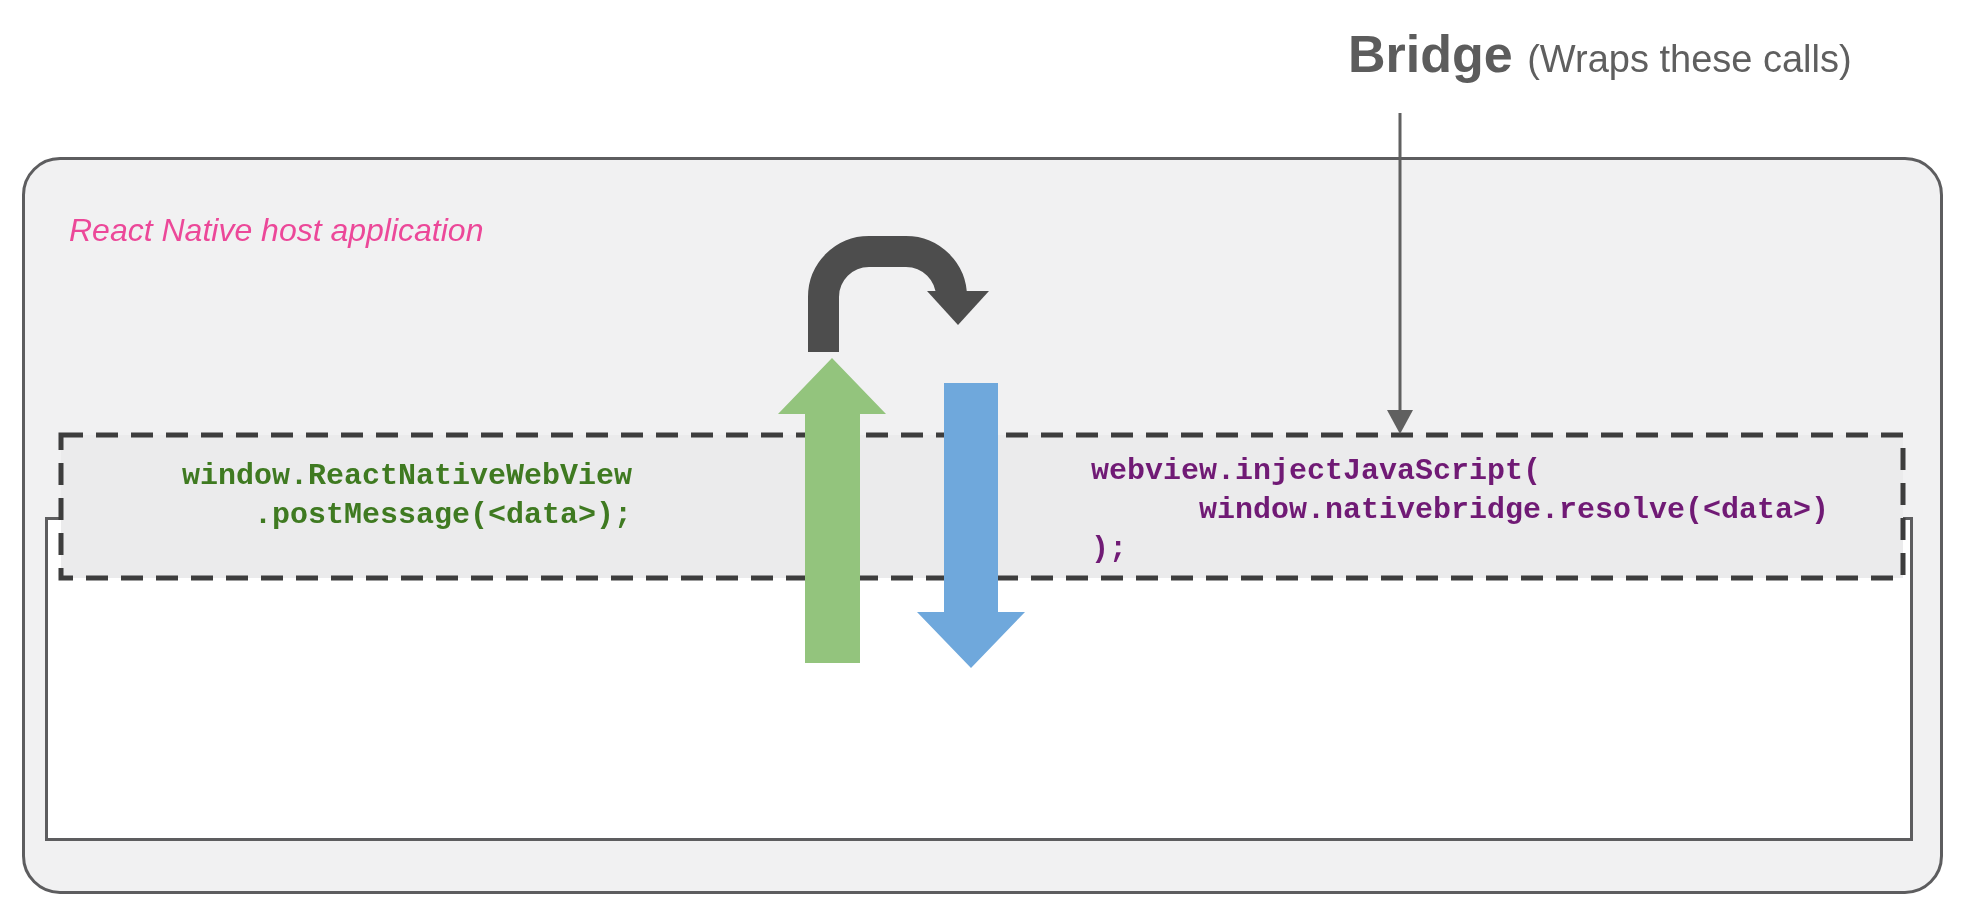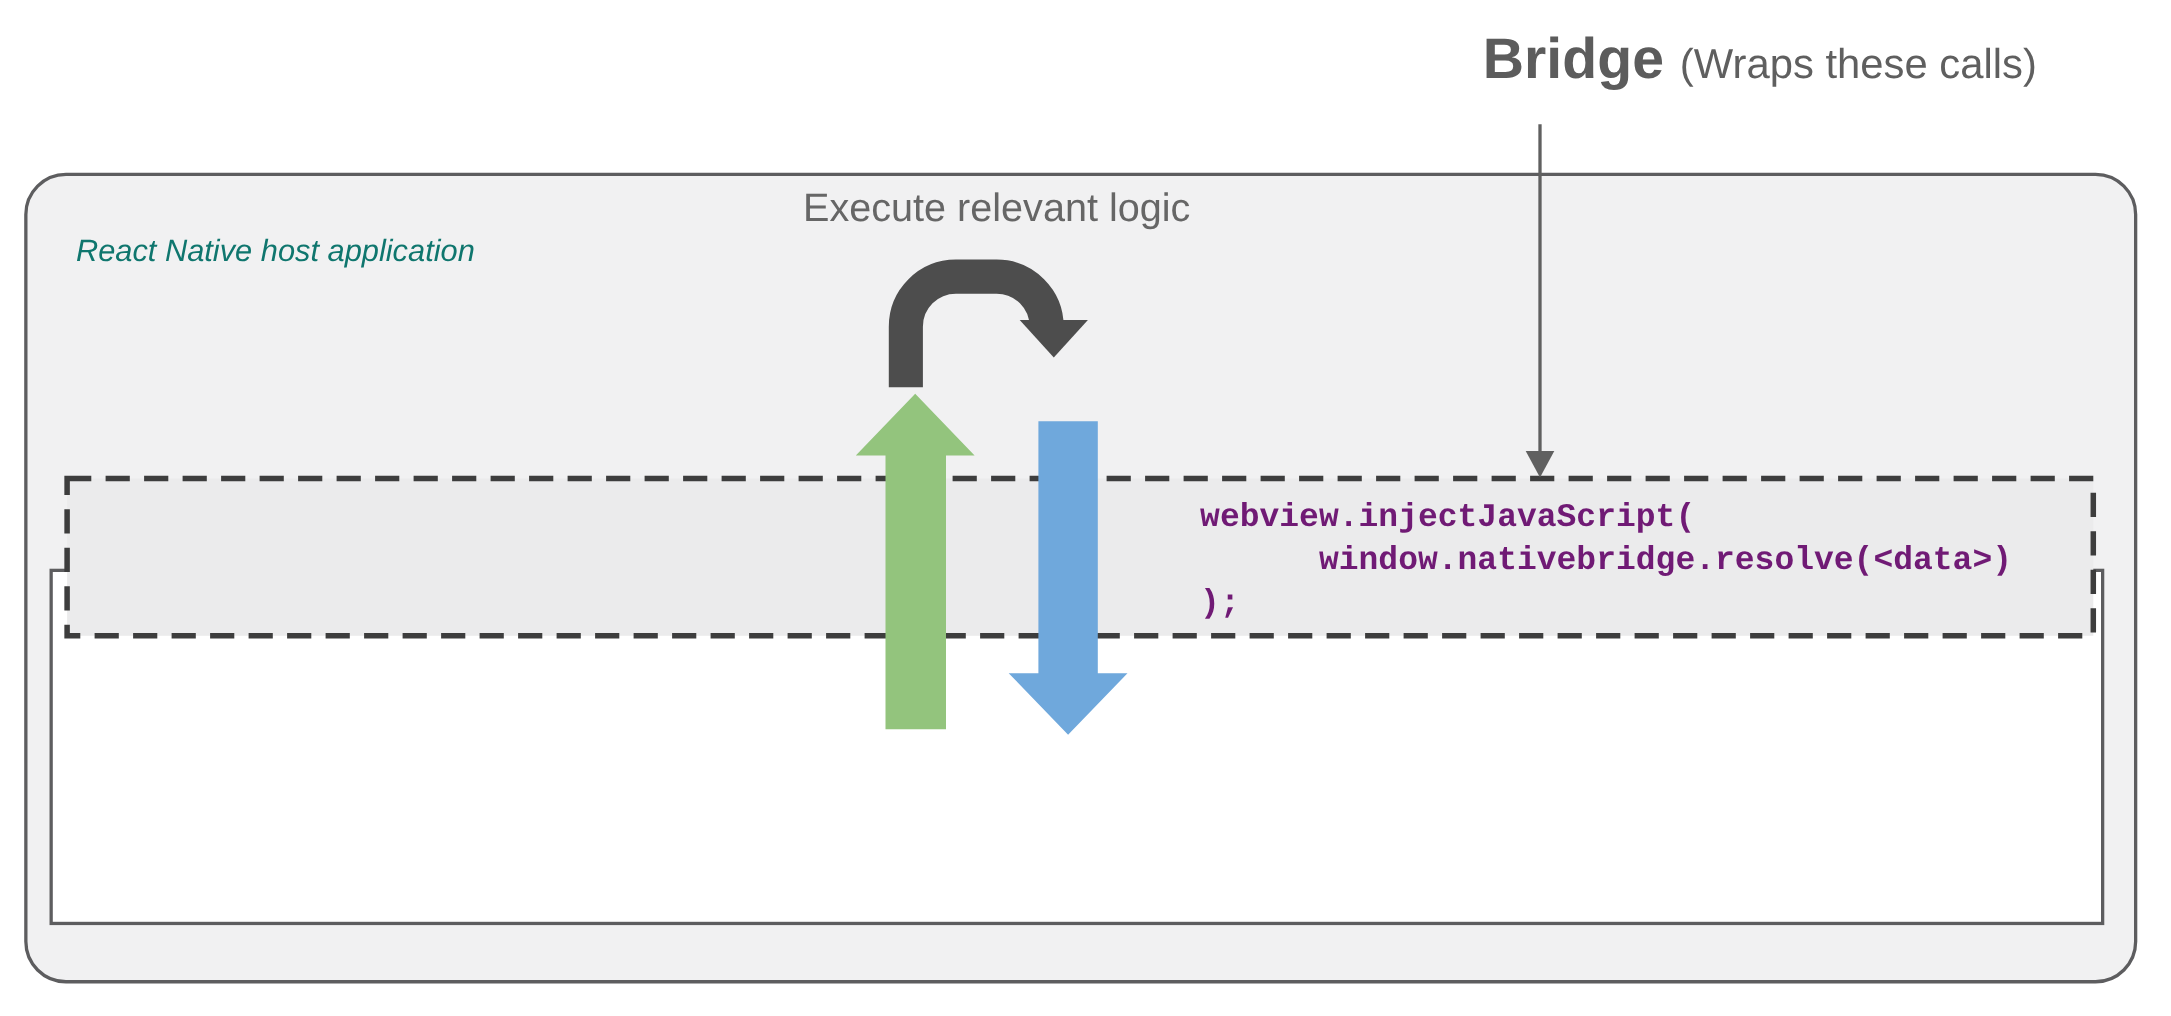--- a/index.html
+++ b/index.html
@@ -50,23 +50,23 @@
     height: 924px;
     z-index: 3;
     pointer-events: none;
   }
   .label {
     position: absolute;
     z-index: 4;
     white-space: nowrap;
   }
   .label-italic {
-    font-size: 28px;
+    font-size: 32px;
     font-style: italic;
-    color: #0f766e;
+    color: #ec4899;
     letter-spacing: 0px;
   }
   .host-label    { left: 69px;  top: 212px; }
   .webview-label { left: 68px;  top: 758px; }
   .execute-label {
     left: 730px;
     top: 168px;
     font-size: 36px;
     color: #666666;
   }
@@ -129,22 +129,23 @@
     <polygon points="944,383 998,383 998,612 1025,612 971,668 917,612 944,612" fill="#6fa8dc"></polygon>
   </svg>
 
   <div class="label bridge-label">
     <span class="bridge-title">Bridge</span>
     <span class="bridge-subtitle">(Wraps these calls)</span>
   </div>
 
   <div class="label label-italic host-label">React Native host application</div>
 
-  <div class="label execute-label">Execute relevant logic</div>
 
 
+  <pre class="code code-green">window.ReactNativeWebView
+    .postMessage(&lt;data&gt;);</pre>
 
   <pre class="code code-blue">webview.injectJavaScript(
       window.nativebridge.resolve(&lt;data&gt;)
 );</pre>
 
 
 </div>
 
 </body></html>

